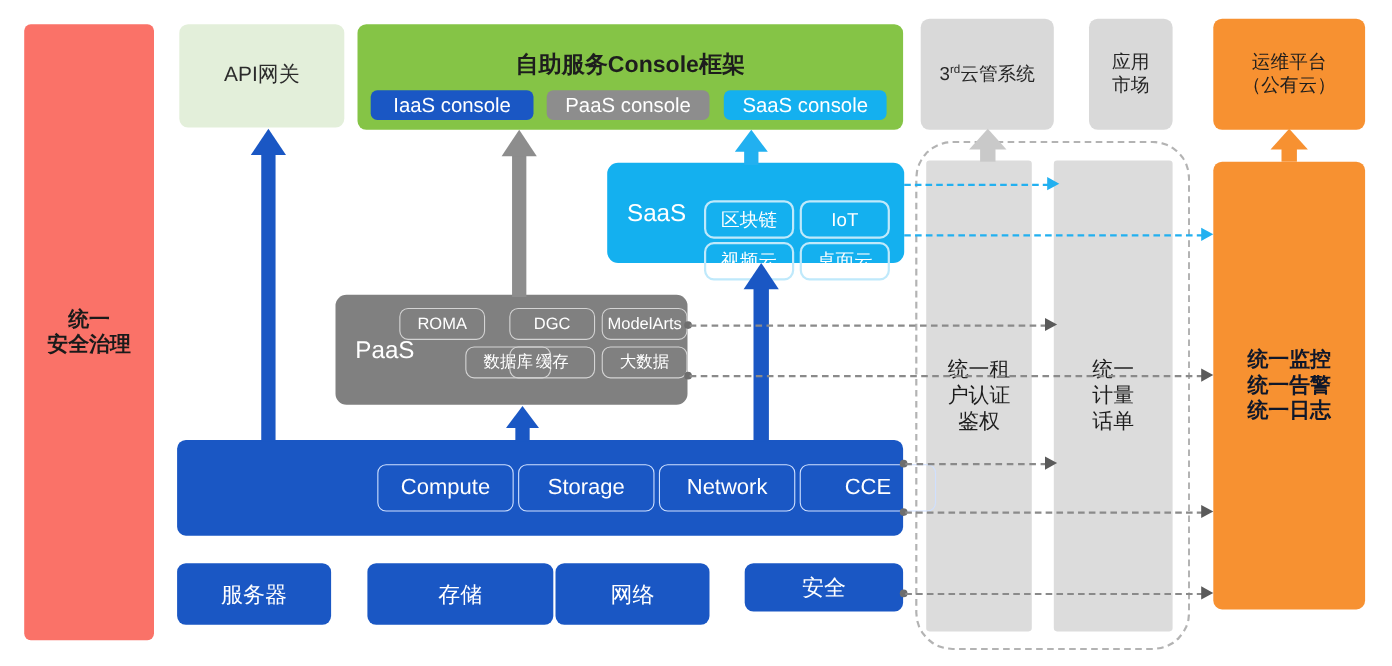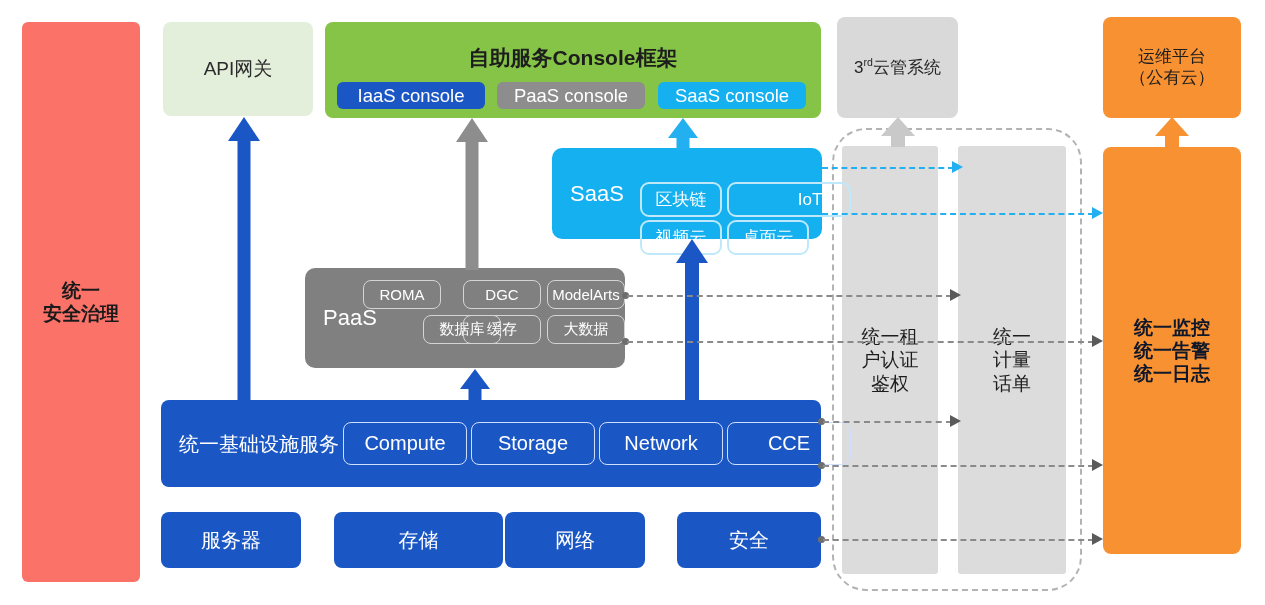--- a/index.html
+++ b/index.html
@@ -84,20 +84,24 @@
       <span>SaaS console</span>
     </div>
   </div>
 
   <div class="box gray-card" style="left:837px;top:17px;width:121px;height:101px;">
     <span>
       <span>3</span><sup class="rd">rd</sup><span>云管系统</span>
     </span>
   </div>
 
+  <div class="box gray-card" style="left:990px;top:17px;width:76px;height:101px;">
+    <span class="lbl">应用
+市场</span>
+  </div>
 
   <div class="box orange-card" style="left:1103px;top:17px;width:138px;height:101px;align-items:center;">
     <span class="lbl">运维平台
 （公有云）</span>
   </div>
 
   <div class="box col-ops" style="left:1103px;top:147px;width:138px;height:407px;">
     <span class="lbl">统一监控
 统一告警
 统一日志</span>
@@ -114,21 +118,21 @@
     <span class="lbl">统一
 计量
 话单</span>
   </div>
 
   <div class="saas-panel" style="position:absolute;left:552px;top:148px;width:270px;height:91px;">
     <span class="saas-name">SaaS</span>
     <div class="chip" style="left:88px;top:11px;width:78px;height:31px;">
       <span>区块链</span>
     </div>
-    <div class="chip" style="left:175px;top:11px;width:78px;height:31px;padding-left:42px;">
+    <div class="chip" style="left:175px;top:11px;width:78px;height:31px;">
       <span>IoT</span>
     </div>
     <div class="chip" style="left:88px;top:49px;width:78px;height:31px;">
       <span>视频云</span>
     </div>
     <div class="chip" style="left:175px;top:49px;width:78px;height:31px;">
       <span>桌面云</span>
     </div>
   </div>
 
@@ -148,21 +152,20 @@
     </div>
     <div class="chip-g" style="left:158px;top:47px;width:76px;height:27px;">
       <span>缓存</span>
     </div>
     <div class="chip-g" style="left:242px;top:47px;width:76px;height:27px;">
       <span>大数据</span>
     </div>
   </div>
 
   <div class="infra" style="position:absolute;left:161px;top:400px;width:660px;height:87px;">
-    <span class="infra-name">统一基础设施服务</span>
     <div class="chip-b" style="left:182px;top:22px;width:122px;height:41px;">
       <span>Compute</span>
     </div>
     <div class="chip-b" style="left:310px;top:22px;width:122px;height:41px;">
       <span>Storage</span>
     </div>
     <div class="chip-b" style="left:438px;top:22px;width:122px;height:41px;">
       <span>Network</span>
     </div>
     <div class="chip-b" style="left:566px;top:22px;width:122px;height:41px;">
@@ -172,21 +175,21 @@
 
   <div class="box hwbox" style="left:161px;top:512px;width:140px;height:56px;align-items:center;">
     <span>服务器</span>
   </div>
   <div class="box hwbox" style="left:334px;top:512px;width:169px;height:56px;">
     <span>存储</span>
   </div>
   <div class="box hwbox" style="left:505px;top:512px;width:140px;height:56px;">
     <span>网络</span>
   </div>
-  <div class="box hwbox" style="left:677px;top:512px;width:144px;height:56px;">
+  <div class="box hwbox" style="left:677px;top:512px;width:144px;height:44px;">
     <span>安全</span>
   </div>
 
   <div class="arrow" style="left:228px;top:117px;width:32px;height:284px;">
     <div class="shaft" style="width:13px;height:262px;background:#1a57c4;"></div>
     <div class="head" style="border-width:0 16px 24px 16px;border-bottom-color:#1a57c4;"></div>
   </div>
 
   <div class="arrow" style="left:456px;top:118px;width:32px;height:152px;">
     <div class="shaft" style="width:13px;height:130px;background:#8d8d8d;"></div>

